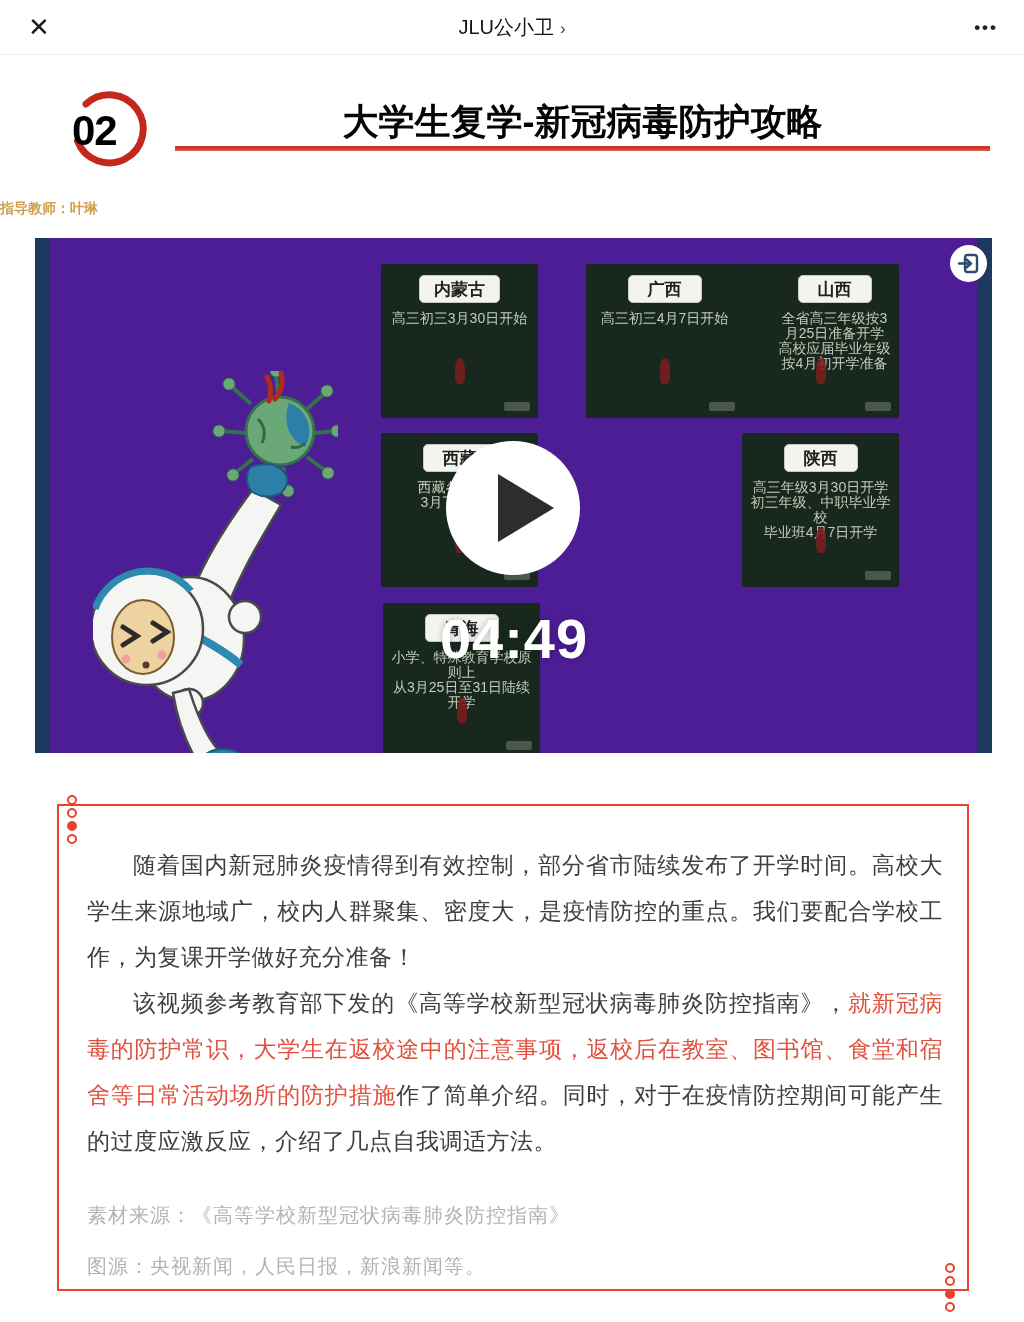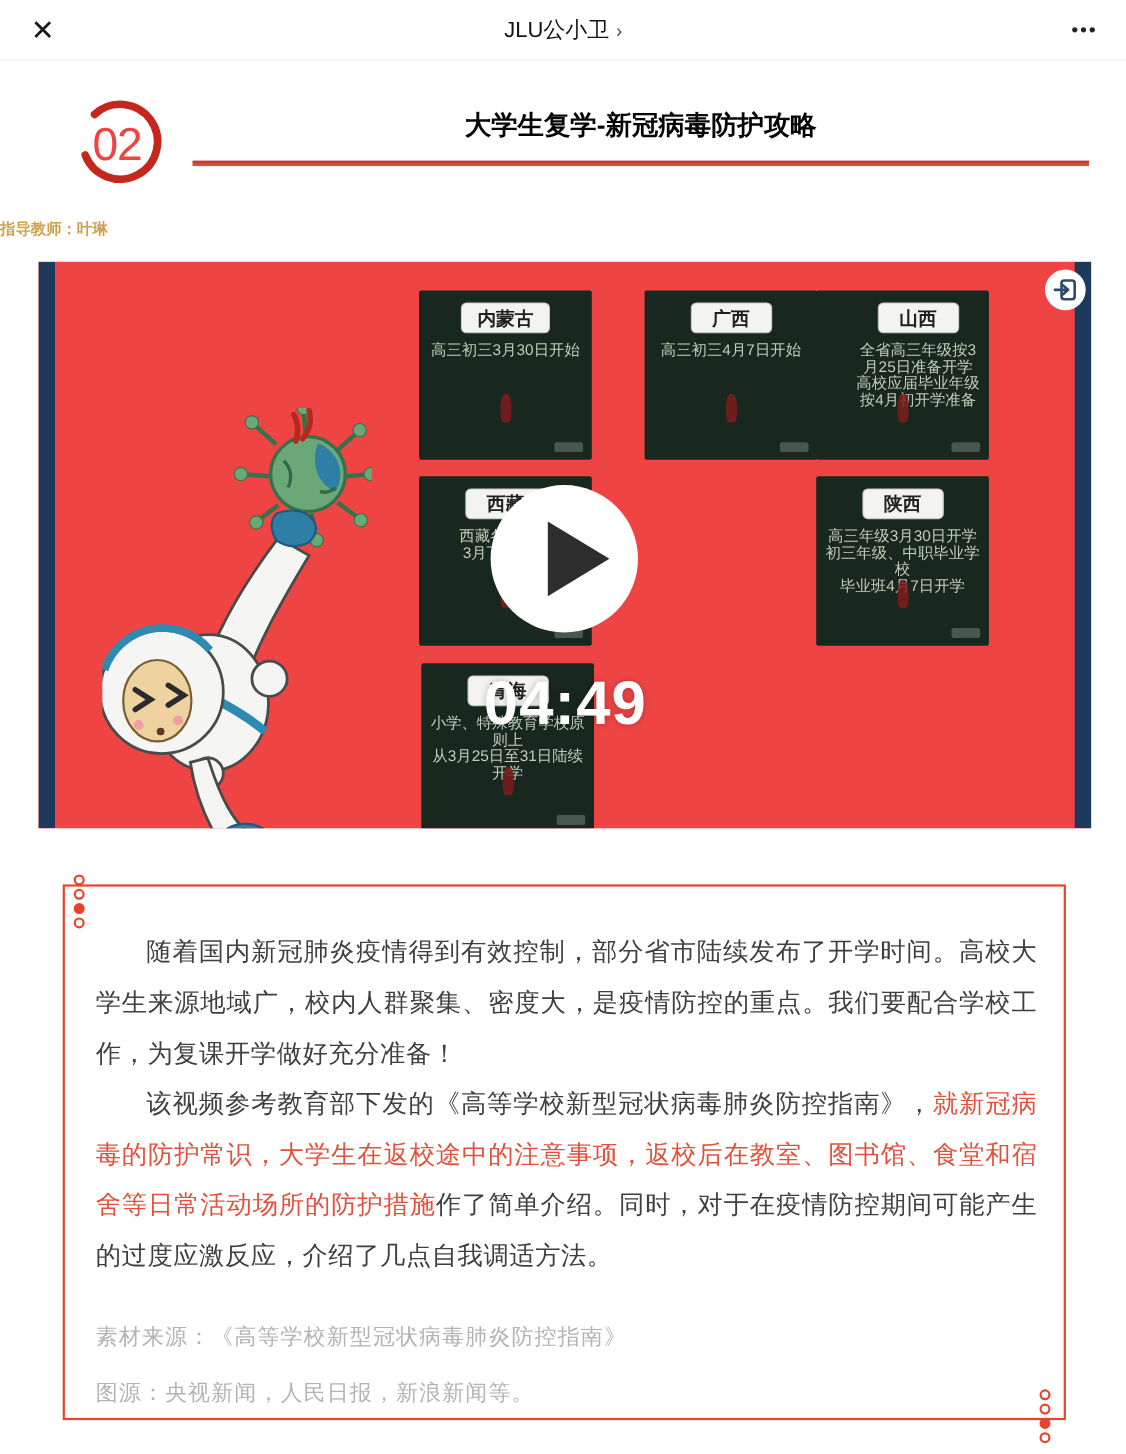--- a/index.html
+++ b/index.html
@@ -15,38 +15,38 @@
               width:70px; text-align:left; padding-left:28px; cursor:pointer; line-height:1; }
   .tb-title { position:absolute; left:0; right:0; text-align:center; font-size:20px;
               color:#141414; font-weight:500; pointer-events:none; }
   .tb-title .chev { font-size:17px; color:#444; margin-left:6px; font-weight:400; }
   .tb-more { border:none; background:none; font-size:17px; font-weight:700; color:#222;
              width:70px; text-align:right; padding-right:26px; letter-spacing:2px; cursor:pointer; line-height:1; }
 
   
   .badge { position:absolute; left:63px; top:84px; width:92px; height:92px; }
   .badge svg { position:absolute; left:0; top:0; }
-  .badge-num { position:absolute; left:21px; top:23px; font-size:42px; font-weight:400;
-               color:#ef4444; letter-spacing:-1px; }
+  .badge-num { position:absolute; left:9px; top:23px; font-size:42px; font-weight:700;
+               color:#000000; letter-spacing:-1px; }
   .art-title { position:absolute; left:175px; top:98px; width:815px; text-align:center;
-               font-size:24px; font-weight:700; color:#050505; }
+               font-size:36px; font-weight:700; color:#050505; }
   .title-underline { position:absolute; left:175px; top:146px; width:815px; height:3px;
                      border-top:3px solid #c8382c; border-bottom:2px solid #d0544a; }
   .byline-row { position:absolute; left:40px; top:166px; width:956px;
                 display:flex; align-items:center; }
   .byline-rule { flex:1 1 auto; height:2px; }
   .byline-rule.left  { background:linear-gradient(to left,  #d0a355 70%, rgba(208,163,85,0)); margin-top:16px; }
   .byline-rule.right { background:linear-gradient(to right, #d0a355 70%, rgba(208,163,85,0)); margin-top:16px; }
   .byline { flex:0 0 auto; padding:0 18px; font-size:23px; font-weight:700; color:#cfa14e; word-spacing:10px; }
   .advisor { position:absolute; left:0; top:200px; width:1024px; 
              font-size:14px; font-weight:700; color:#cfa14e; }
 
   
   .video { position:absolute; left:35px; top:238px; width:957px; height:515px;
-           background:#ef4444; overflow:hidden; cursor:pointer; }
+           background:#4c1d95; overflow:hidden; cursor:pointer; }
   .v-strip { position:absolute; top:0; width:15px; height:515px; background:#1d3a5e; }
   .v-strip.left { left:0; } .v-strip.right { right:0; }
 
   .mascot { position:absolute; left:58px; top:133px; width:245px; height:400px; }
 
   .card { position:absolute; width:157px; height:154px; background:#18281e;
           border-radius:2px; overflow:hidden; }
   .card1 { left:346px; top:26px; }  .card2 { left:551px; top:26px; }  .card3 { left:707px; top:26px;padding-left:28px; }
   .card4 { left:346px; top:195px; } .card5 { left:707px; top:195px; }
   .card6 { left:348px; top:365px; } .card7 { left:527px; top:365px; }

